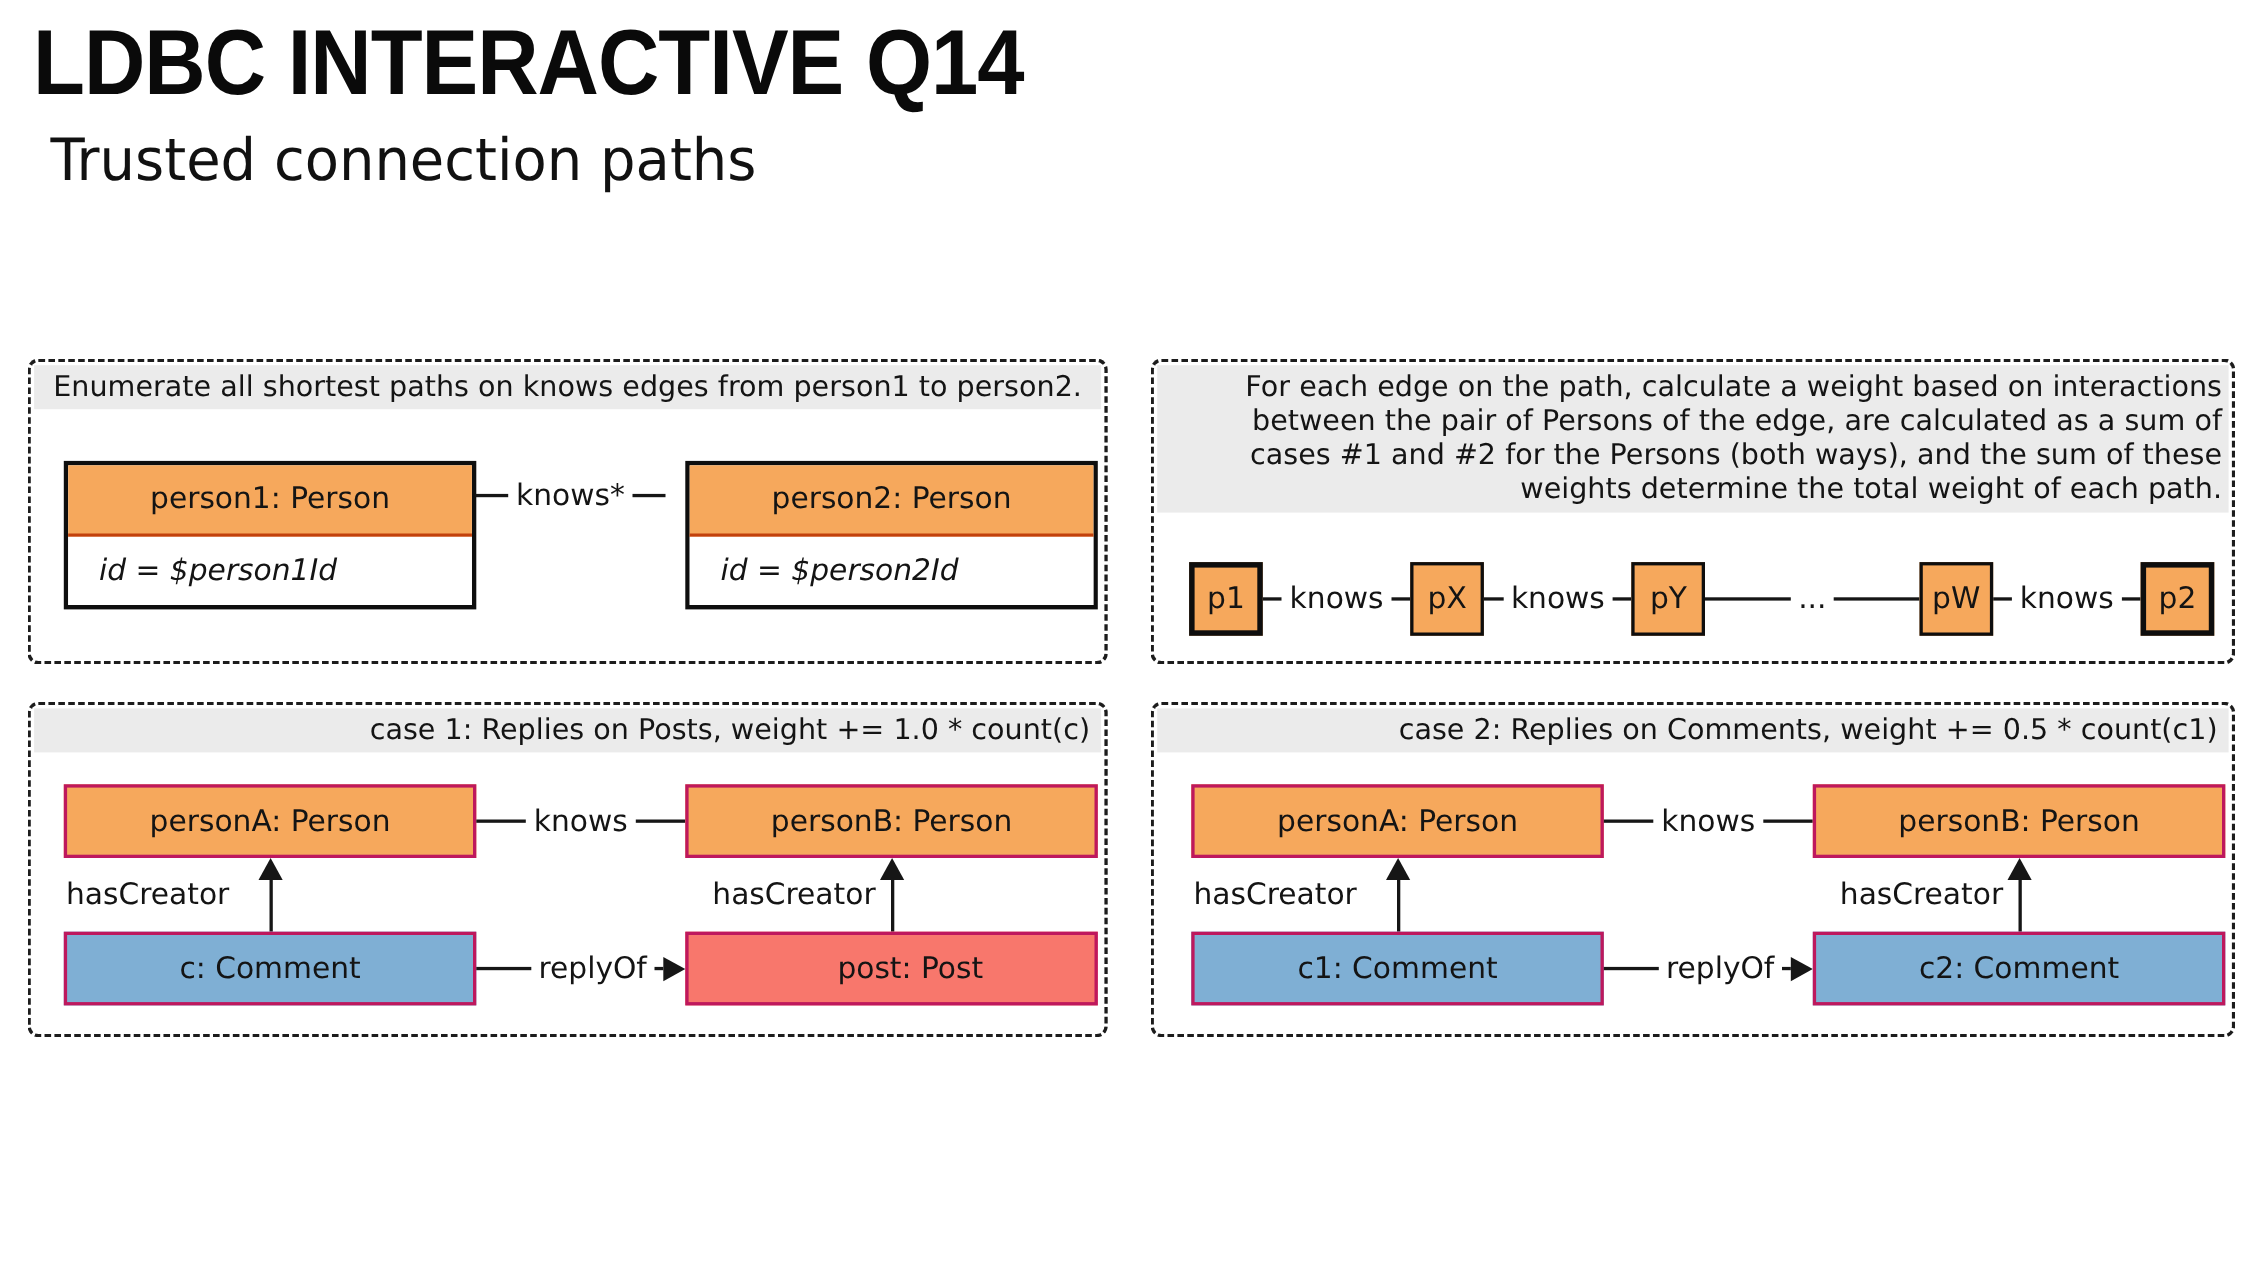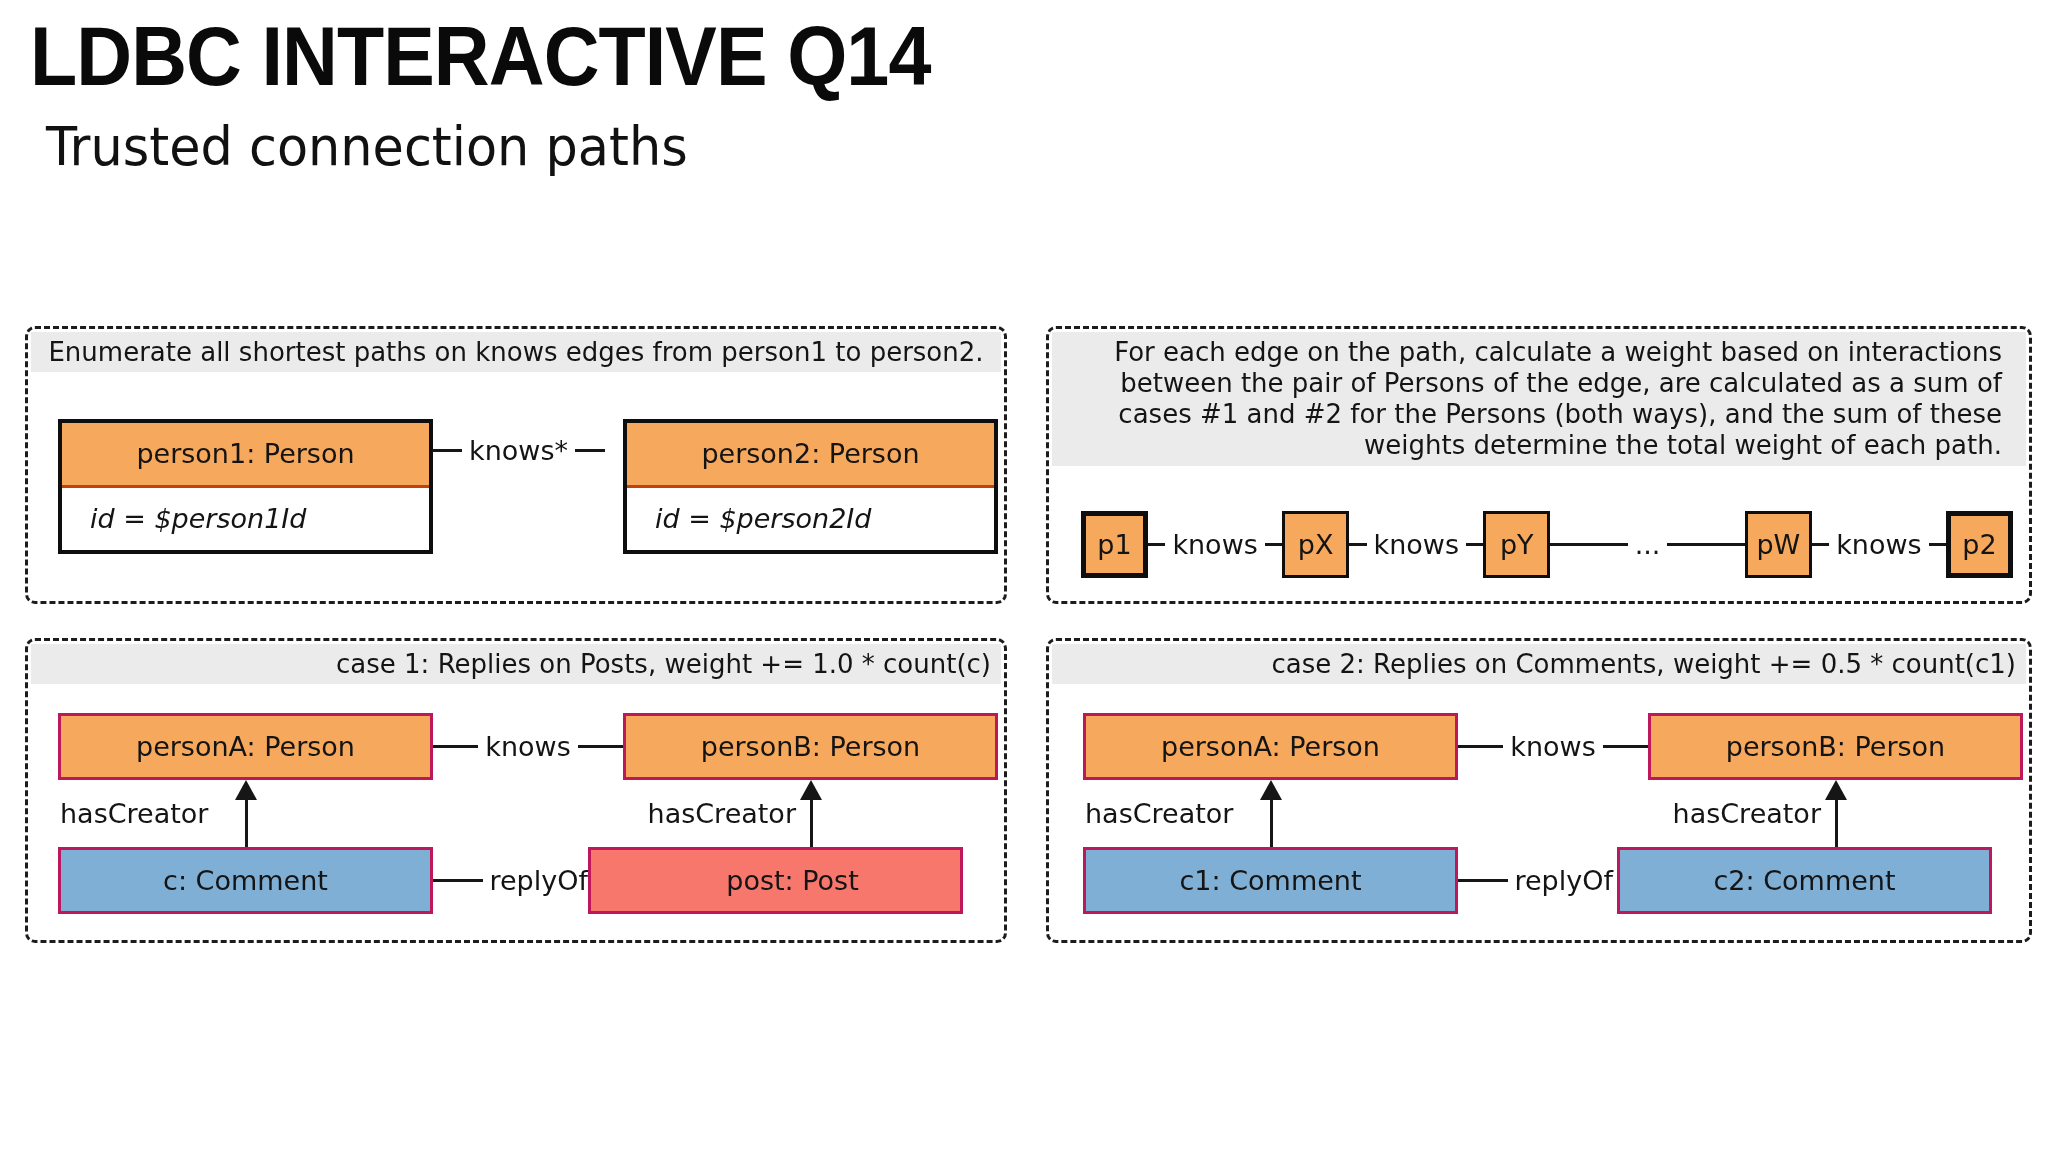--- a/index.html
+++ b/index.html
@@ -21,21 +21,21 @@
   .panel{
     position:absolute;box-sizing:border-box;border:3px dashed #1c1c1c;border-radius:10px;background:#ffffff;
   }
   .panel-header{
     position:absolute;left:3px;right:3px;top:3px;background:var(--header_gray);
     font-size:26px;line-height:40px;color:#141414;
   }
   .panel-header.center{text-align:center;height:40px;}
   .panel-header.right{text-align:right;height:40px;padding-right:10px;box-sizing:border-box;}
   .panel-header.multi{
-    text-align:right;line-height:31px;padding:5px 24px 5px 40px;height:auto;box-sizing:border-box;font-size:26px;
+    text-align:right;line-height:31px;padding:5px 6px 5px 40px;height:auto;box-sizing:border-box;font-size:26px;
   }
   
   .uml-box{
     position:absolute;width:375px;box-sizing:border-box;border:4px solid #0e0e0e;background:#ffffff;
   }
   .uml-title{
     height:62px;line-height:62px;text-align:center;font-size:27px;background:var(--orange);
     border-bottom:3px solid #c2410c;
   }
   .uml-attr{
@@ -164,21 +164,21 @@
       <i class="vline"></i>
     </div>
 
     <div class="ebox blue" style="left:30px;top:206px;">c: Comment</div>
     <div class="h-conn" style="left:405px;top:206px;width:190px;height:67px;">
       <i class="hline"></i>
       <span class="edge-label">replyOf</span>
       <i class="hline fixed"></i>
       <i class="head-right"></i>
     </div>
-    <div class="ebox red" style="left:560px;top:206px;padding-left:34px;">post: Post</div>
+    <div class="ebox red" style="left:595px;top:206px;padding-left:34px;">post: Post</div>
   </section>
 
   <section class="panel" style="left:1046px;top:638px;width:986px;height:305px;">
     <div class="panel-header right">case 2: Replies on Comments, weight += 0.5 * count(c1)</div>
 
     <div class="ebox orange" style="left:34px;top:72px;">personA: Person</div>
     <div class="h-conn" style="left:409px;top:72px;width:190px;height:67px;">
       <i class="hline"></i>
       <span class="edge-label">knows</span>
       <i class="hline"></i>
@@ -197,16 +197,16 @@
       <i class="vline"></i>
     </div>
 
     <div class="ebox blue" style="left:34px;top:206px;">c1: Comment</div>
     <div class="h-conn" style="left:409px;top:206px;width:190px;height:67px;">
       <i class="hline"></i>
       <span class="edge-label">replyOf</span>
       <i class="hline fixed"></i>
       <i class="head-right"></i>
     </div>
-    <div class="ebox blue" style="left:568px;top:206px;">c2: Comment</div>
+    <div class="ebox blue" style="left:599px;top:206px;">c2: Comment</div>
   </section>
 
 </div>
 
 </body></html>

